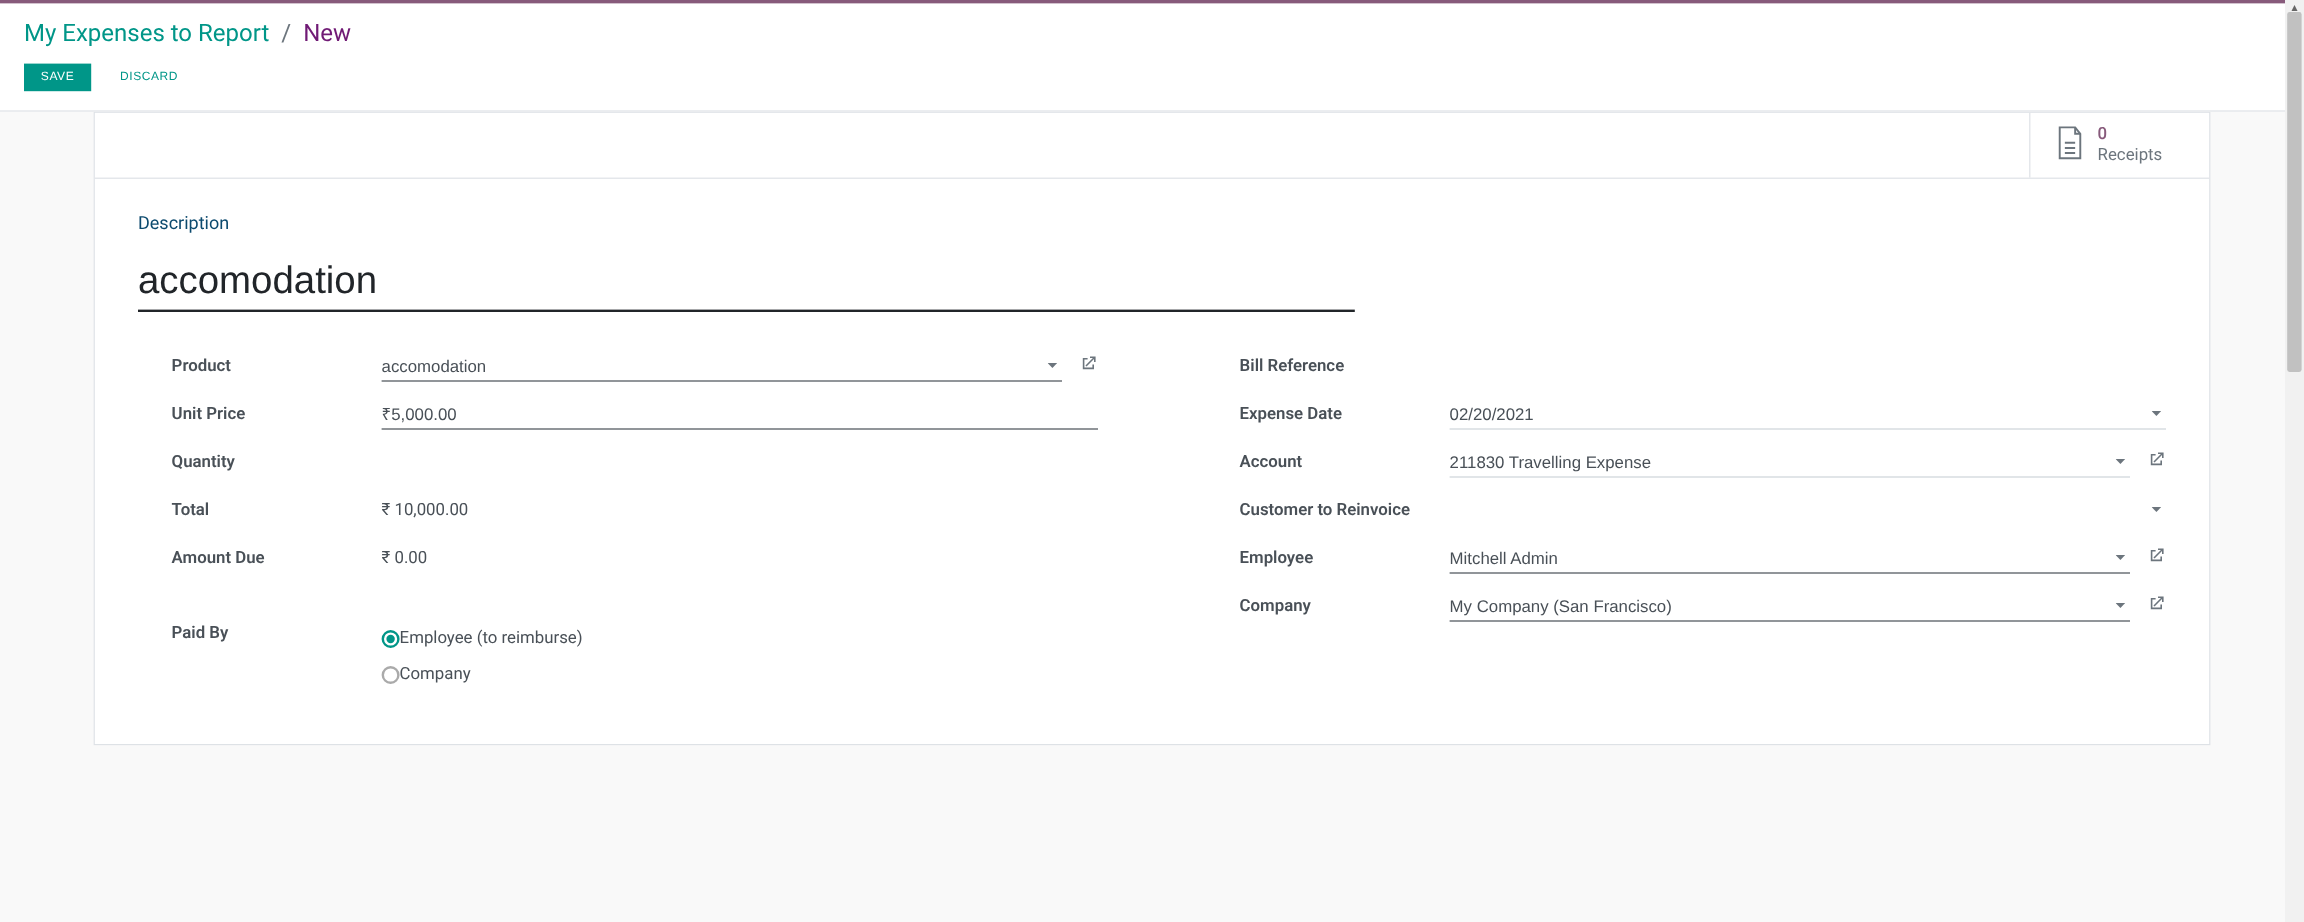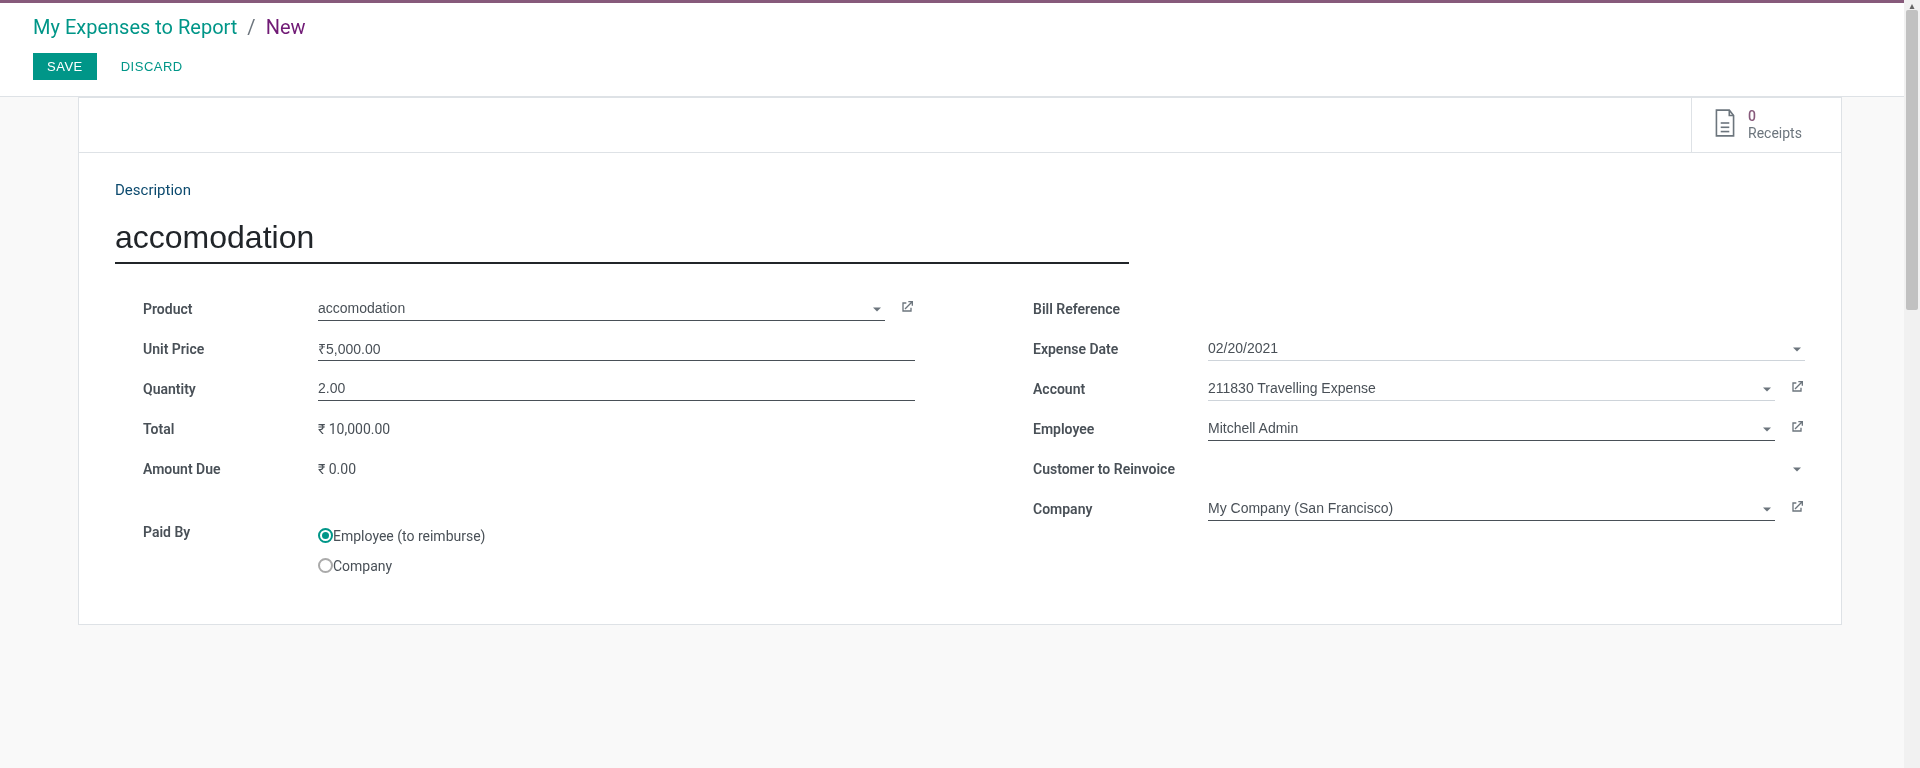--- a/index.html
+++ b/index.html
@@ -5,39 +5,39 @@
   * { box-sizing: border-box; margin: 0; padding: 0; }
   body {
     font-family: -apple-system, BlinkMacSystemFont, "Segoe UI", Roboto, "Helvetica Neue", Arial, sans-serif;
     font-size: 14px;
     color: #4c4c4c;
     background: #f9f9f9;
   }
   .top-border { height: 3px; background: #875a7b; }
   .header {
     background: #fff;
-    padding: 12px 33px 16px;
+    padding: 12px 20px 16px;
     border-bottom: 1px solid #dee2e6;
   }
   .breadcrumb {
     font-size: 20px;
     margin-bottom: 14px;
     display: flex;
     align-items: center;
     gap: 10px;
   }
   .breadcrumb-link { color: #009688; cursor: pointer; }
   .breadcrumb-sep { color: #6c757d; }
   .breadcrumb-current { color: #701a75; }
   .action-buttons { display: flex; gap: 10px; }
   .btn {
     padding: 6px 14px;
     border: none;
     cursor: pointer;
-    font-size: 13px;
+    font-size: 10px;
     text-transform: uppercase;
     letter-spacing: 0.5px;
     font-weight: 500;
   }
   .btn-primary { background: #009688; color: #fff; }
   .btn-secondary { background: transparent; color: #009688; }
 
   .content-wrap {
     padding: 0 78px 40px;
     position: relative;
@@ -217,21 +217,20 @@
           <div class="field-row">
             <div class="field-label">Unit Price</div>
             <div class="field-input-wrap">
               <input class="field-input" value="₹5,000.00" style="">
             </div>
           </div>
 
           <div class="field-row">
             <div class="field-label">Quantity</div>
             <div class="qty-row">
-              <input class="field-input qty-input" value="2.00" style="">
             </div>
           </div>
 
 
           <div class="field-row">
             <div class="field-label">Total</div>
             <div class="readonly-val">₹ 10,000.00</div>
           </div>
 
           <div class="field-row">
@@ -284,43 +283,43 @@
                       <path d="M0 2l5 5 5-5z"></path>
                     </svg></span>
               </div>
               <span class="ext-link"><svg viewBox="0 0 24 24">
                     <path d="M14 3h7v7h-2V6.4l-9.3 9.3-1.4-1.4L17.6 5H14V3zM5 5h6v2H7v10h10v-4h2v6H5V5z"></path>
                   </svg></span>
             </div>
           </div>
 
           <div class="field-row">
+            <div class="field-label">Customer to Reinvoice</div>
+            <div class="field-input-wrap">
+              <div class="dropdown-wrap">
+                <input class="field-input" style="border: none;" value="">
+                <span class="dropdown-caret"><svg viewBox="0 0 10 10">
+                      <path d="M0 2l5 5 5-5z"></path>
+                    </svg></span>
+              </div>
+            </div>
+          </div>
+
+          <div class="field-row">
             <div class="field-label">Employee</div>
             <div class="field-input-wrap">
               <div class="dropdown-wrap">
                 <input class="field-input" value="Mitchell Admin" style="">
                 <span class="dropdown-caret"><svg viewBox="0 0 10 10">
                       <path d="M0 2l5 5 5-5z"></path>
                     </svg></span>
               </div>
               <span class="ext-link"><svg viewBox="0 0 24 24">
                     <path d="M14 3h7v7h-2V6.4l-9.3 9.3-1.4-1.4L17.6 5H14V3zM5 5h6v2H7v10h10v-4h2v6H5V5z"></path>
                   </svg></span>
-            </div>
-          </div>
-
-          <div class="field-row">
-            <div class="field-label">Customer to Reinvoice</div>
-            <div class="field-input-wrap">
-              <div class="dropdown-wrap">
-                <input class="field-input" style="border: none;" value="">
-                <span class="dropdown-caret"><svg viewBox="0 0 10 10">
-                      <path d="M0 2l5 5 5-5z"></path>
-                    </svg></span>
-              </div>
             </div>
           </div>
 
           <div class="field-row">
             <div class="field-label">Company</div>
             <div class="field-input-wrap">
               <div class="dropdown-wrap">
                 <input class="field-input" value="My Company (San Francisco)" style="">
                 <span class="dropdown-caret"><svg viewBox="0 0 10 10">
                       <path d="M0 2l5 5 5-5z"></path>

